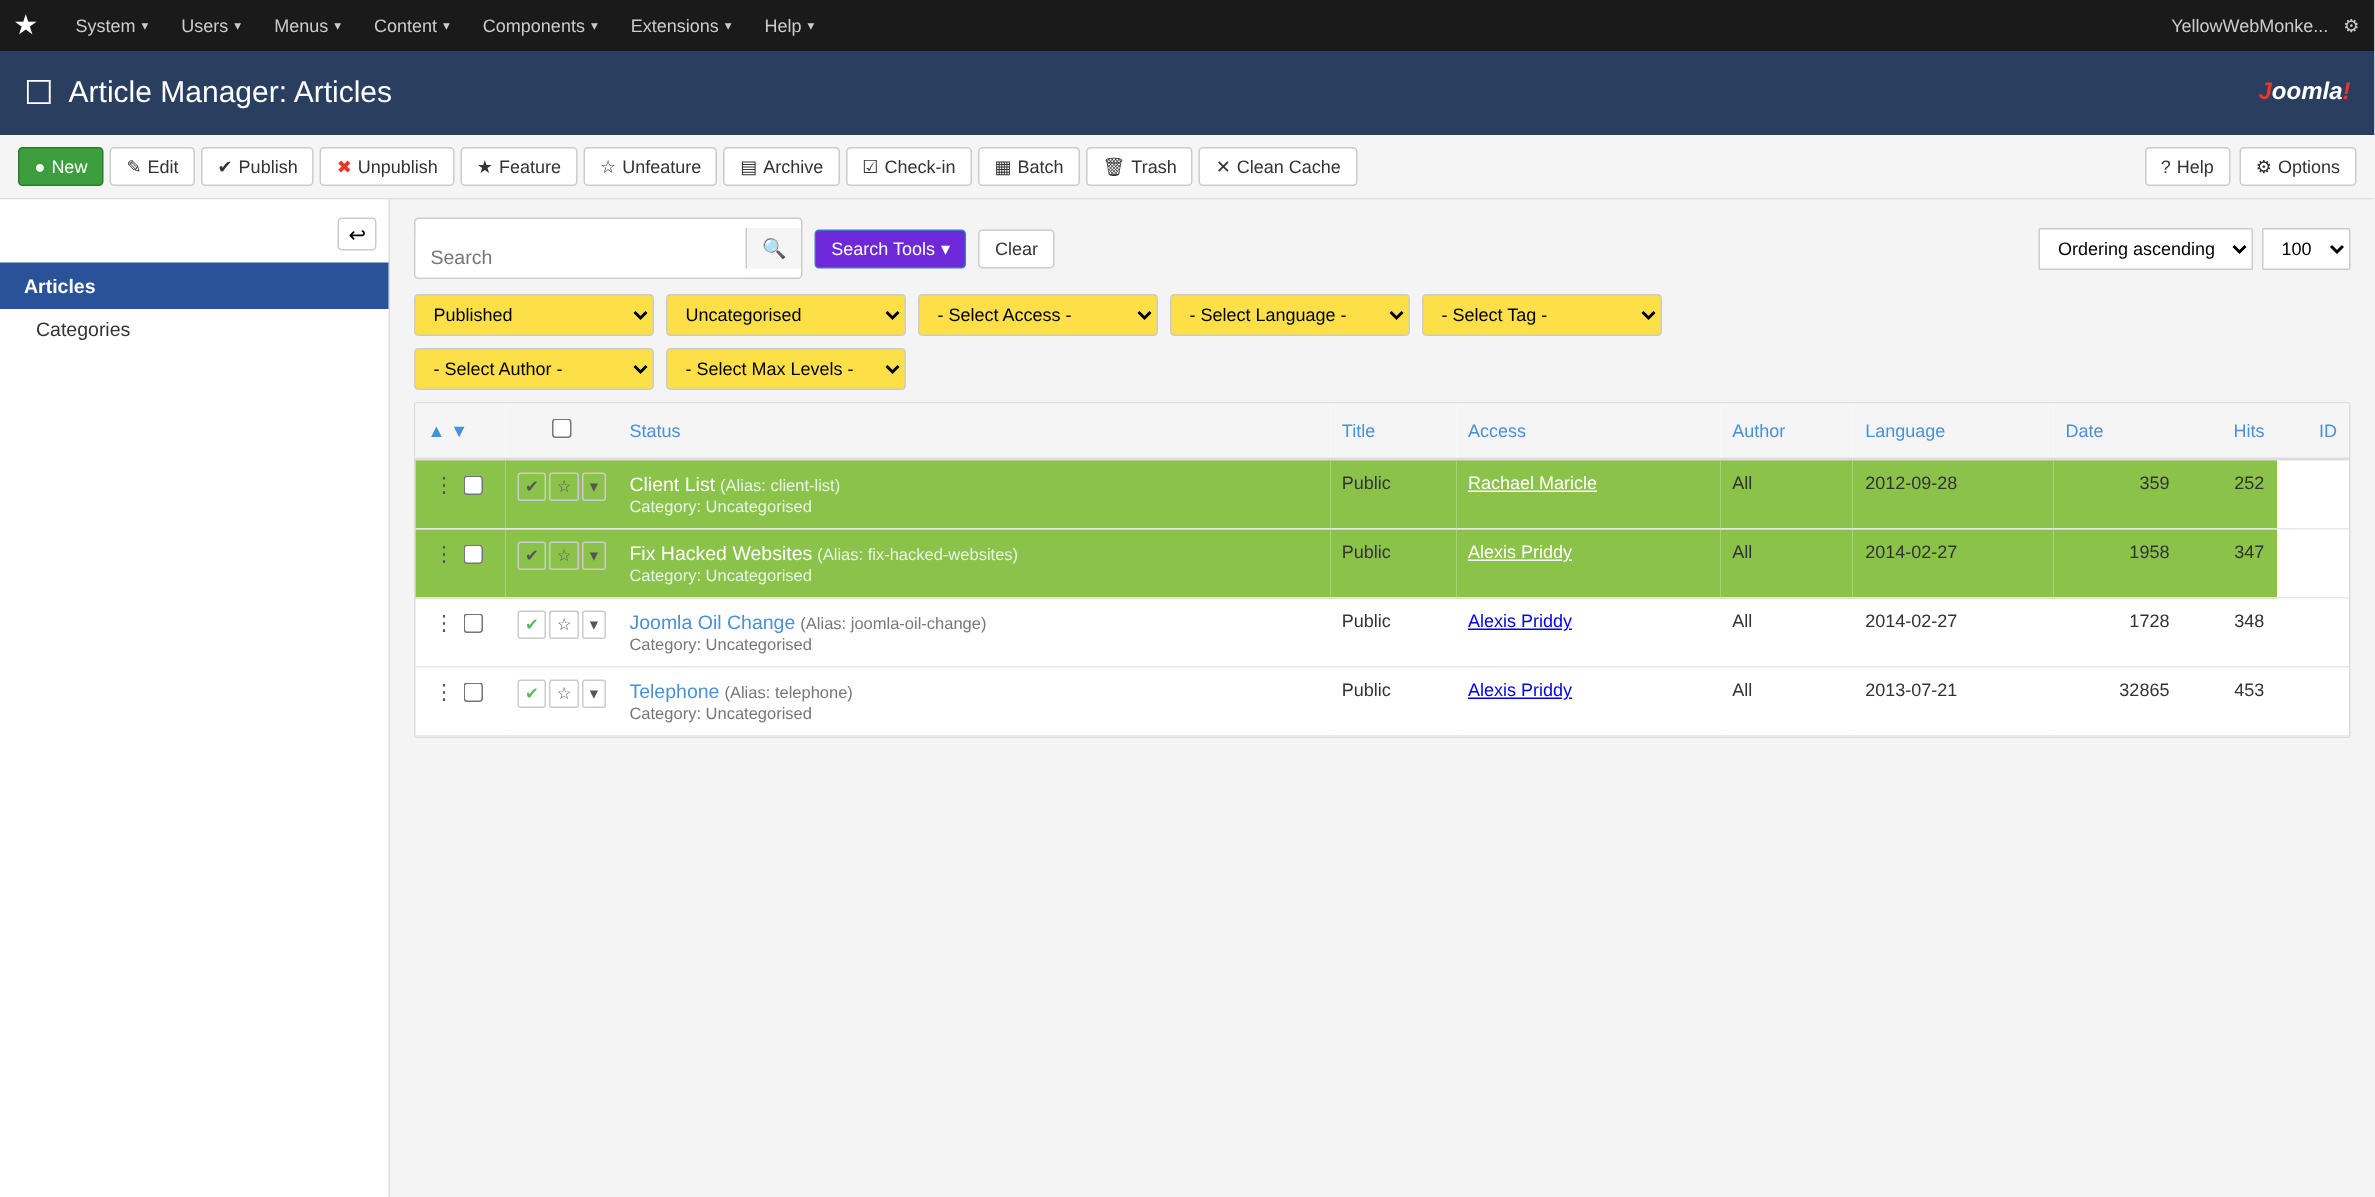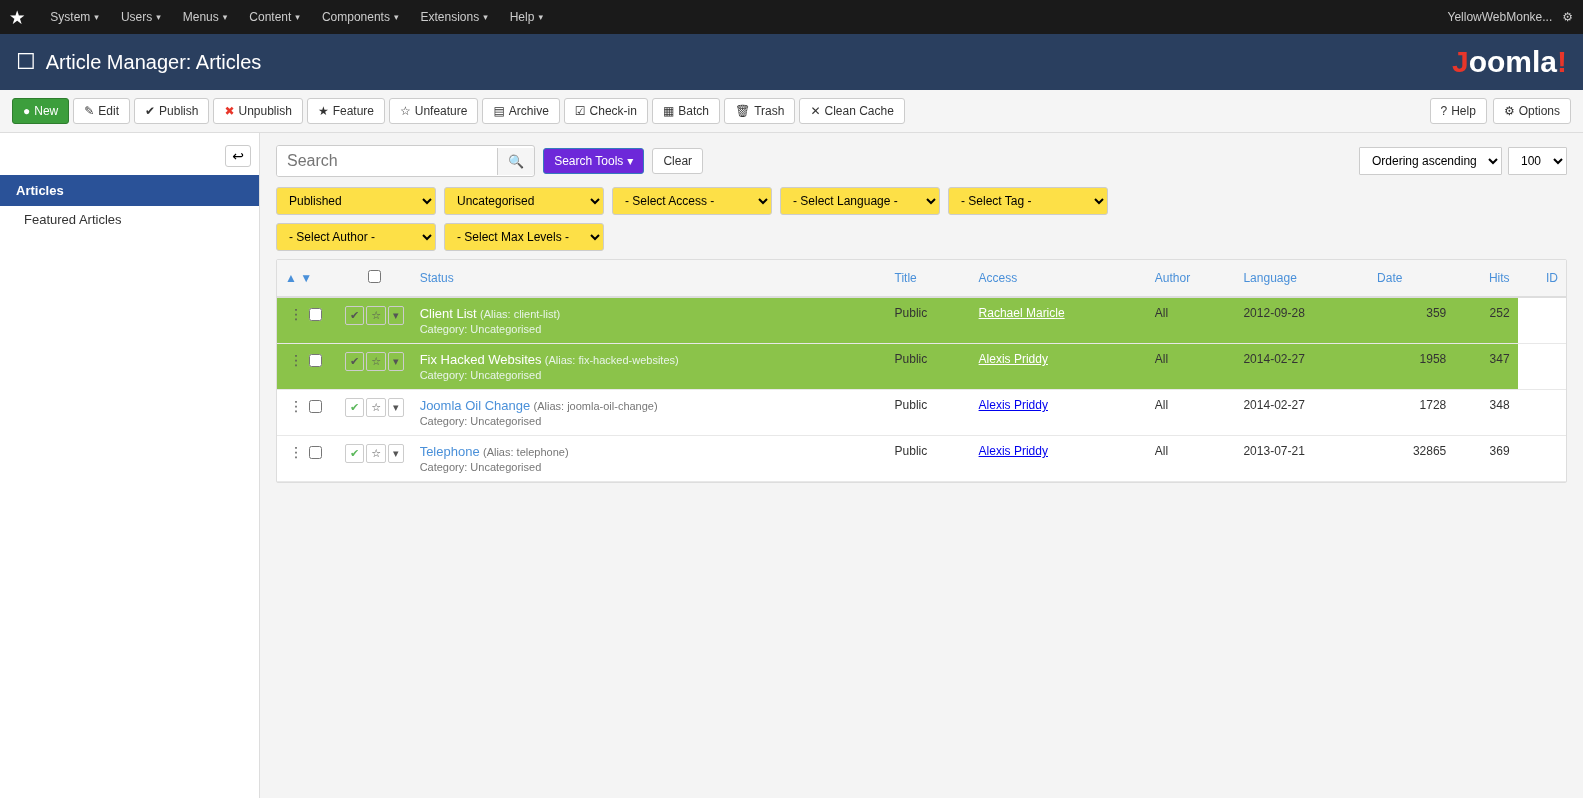--- a/index.html
+++ b/index.html
@@ -130,22 +130,23 @@
       align-items: center;
       border: 1px solid #ccc;
       border-radius: 3px;
       background: #fff;
       overflow: hidden;
     }
     .search-input {
       border: none;
       outline: none;
       padding: 6px 10px;
-      font-size: 16px;
+      font-size: 13px;
       width: 220px;
+      margin-top: 12px;
     }
     .search-btn {
       border: none;
       background: #f5f5f5;
       border-left: 1px solid #ccc;
       padding: 6px 10px;
       cursor: pointer;
       font-size: 13px;
     }
     .btn-blue {
@@ -284,21 +285,21 @@
     <span>YellowWebMonke...</span>
     <span>⚙</span>
   </div>
 </div>
 
 <div class="header">
   <div class="header-title">
     <span class="header-icon">☐</span>
     <span>Article Manager: Articles</span>
   </div>
-  <div style="font-size:30px; font-weight:bold; margin-left:44px;">
+  <div style="font-size:16px; font-weight:bold; font-style:italic;margin-left:44px;">
     <span style="color:#e8362a;">J</span><span style="color:#fff;">oomla</span><span style="color:#e8362a;">!</span>
   </div>
 </div>
 
 <div class="toolbar">
   <button class="btn btn-green">
     <span>●</span>
     <span>New</span>
   </button>
   <button class="btn">
@@ -356,21 +357,21 @@
 <div class="main-layout">
 
   <div class="sidebar">
     <div class="sidebar-toggle">
       <button class="sidebar-toggle-btn">↩</button>
     </div>
     <div class="sidebar-item active">
       <span>Articles</span>
     </div>
     <div class="sidebar-subitem">
-      <span>Featured Articles</span>
+      <span>Categories</span>
     </div>
   </div>
 
   <div class="content">
 
     <div class="search-bar">
       <div class="search-input-wrap">
         <input type="text" class="search-input" placeholder="Search" style="">
         <button class="search-btn">🔍</button>
       </div>
@@ -557,19 +558,19 @@
               </span>
               <div class="article-category">Category: Uncategorised</div>
             </td>
             <td>Public</td>
             <td>
               <a href="#">Alexis Priddy</a>
             </td>
             <td>All</td>
             <td>2013-07-21</td>
             <td class="right">32865</td>
-            <td class="right">369</td>
+            <td class="right">453</td>
           </tr>
         </tbody>
       </table>
     </div>
   </div>
 </div>
 
 </body></html>

